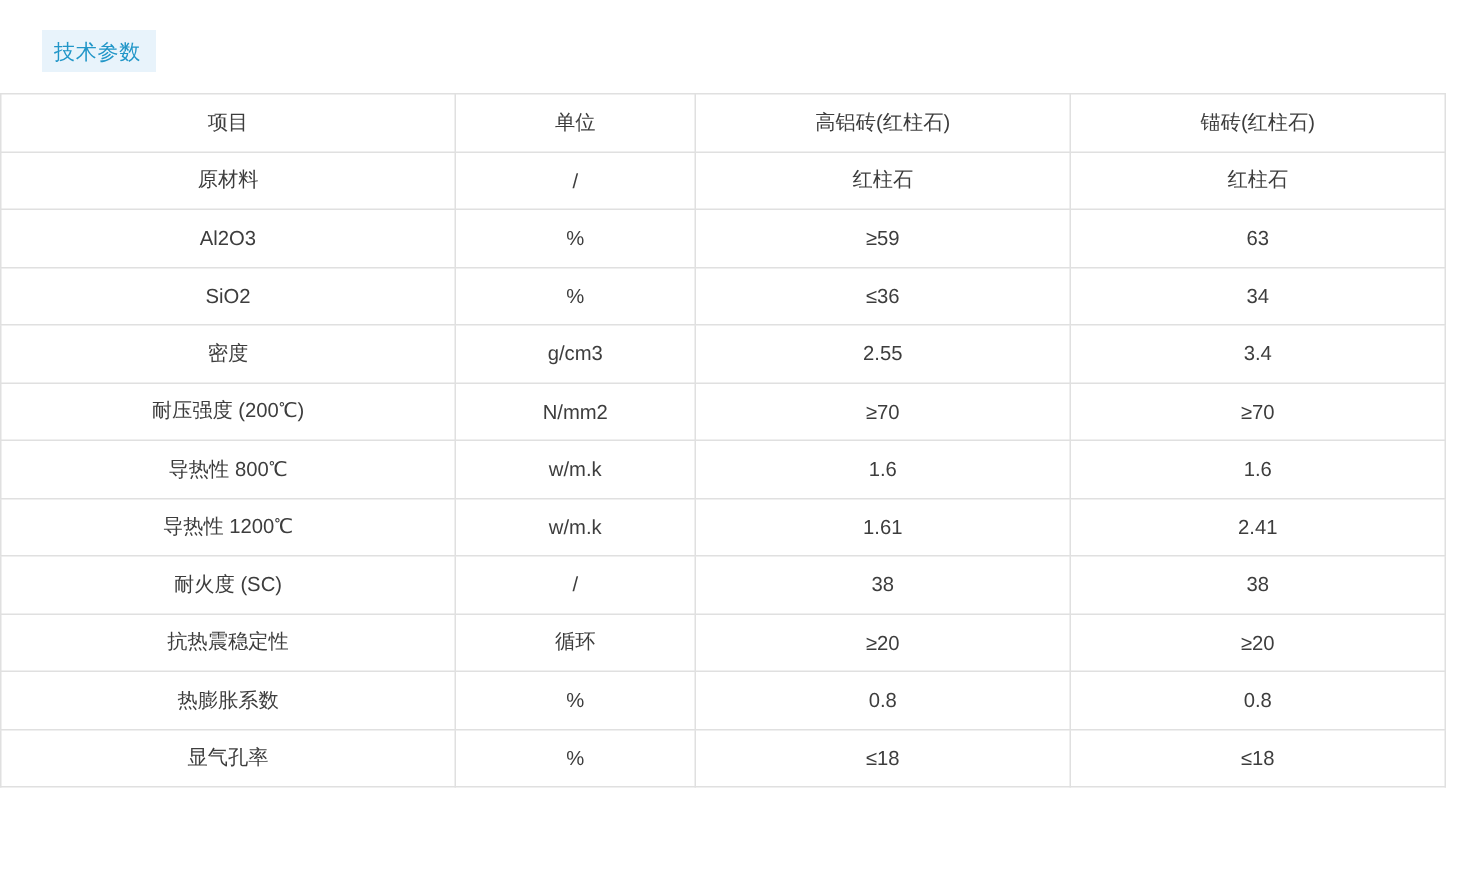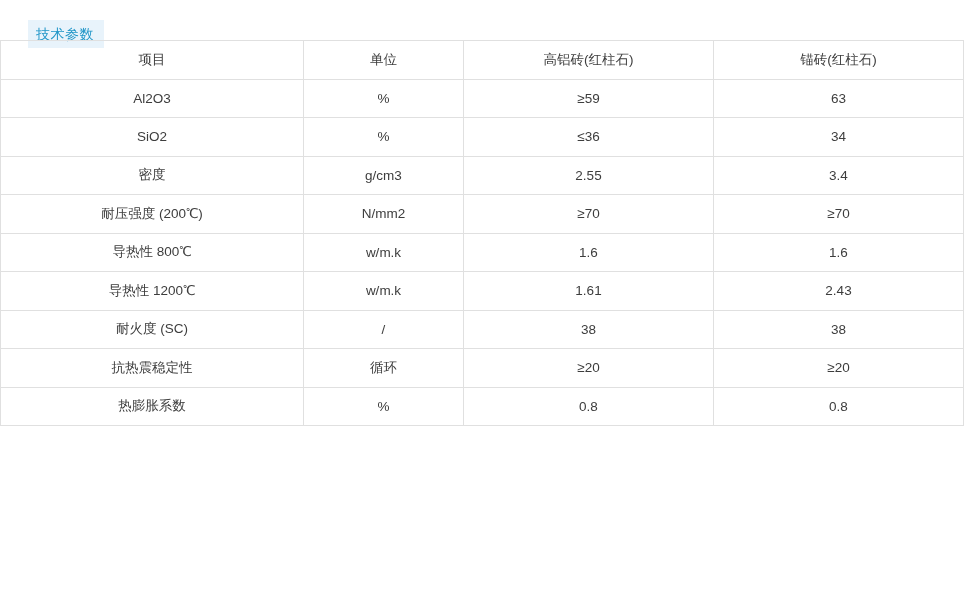--- a/index.html
+++ b/index.html
@@ -27,21 +27,21 @@
     color: #2196c8;
     font-size: 14px;
     line-height: 20px;
     padding: 4px 10px 4px 8px;
     letter-spacing: 0.5px;
     margin-left: 28px;
   }
   .spec-table {
     position: absolute;
     left: 0px;
-    top: 40px;
+    top: 62px;
     width: 963px;
     border-collapse: collapse;
     table-layout: fixed;
     padding-left: 44px;
   }
   .spec-table td {
     border: 1px solid #e0e0e0;
     text-align: center;
     vertical-align: middle;
     font-size: 13.5px;
@@ -74,20 +74,26 @@
       <col class="col-4">
     </colgroup>
     <tbody>
       <tr class="header-row">
         <td>项目</td>
         <td>单位</td>
         <td>高铝砖(红柱石)</td>
         <td>锚砖(红柱石)</td>
       </tr>
       <tr>
+        <td>原材料</td>
+        <td>/</td>
+        <td>红柱石</td>
+        <td>红柱石</td>
+      </tr>
+      <tr>
         <td>Al2O3</td>
         <td>%</td>
         <td>≥59</td>
         <td>63</td>
       </tr>
       <tr>
         <td>SiO2</td>
         <td>%</td>
         <td>≤36</td>
         <td>34</td>
@@ -107,36 +113,42 @@
       <tr>
         <td>导热性 800℃</td>
         <td>w/m.k</td>
         <td>1.6</td>
         <td>1.6</td>
       </tr>
       <tr>
         <td>导热性 1200℃</td>
         <td>w/m.k</td>
         <td>1.61</td>
-        <td>2.43</td>
+        <td>2.41</td>
       </tr>
       <tr>
         <td>耐火度 (SC)</td>
         <td>/</td>
         <td>38</td>
         <td>38</td>
       </tr>
       <tr>
         <td>抗热震稳定性</td>
         <td>循环</td>
         <td>≥20</td>
         <td>≥20</td>
       </tr>
       <tr>
         <td>热膨胀系数</td>
         <td>%</td>
         <td>0.8</td>
         <td>0.8</td>
       </tr>
+      <tr>
+        <td>显气孔率</td>
+        <td>%</td>
+        <td>≤18</td>
+        <td>≤18</td>
+      </tr>
     </tbody>
   </table>
 
 </div>
 
 </body></html>

